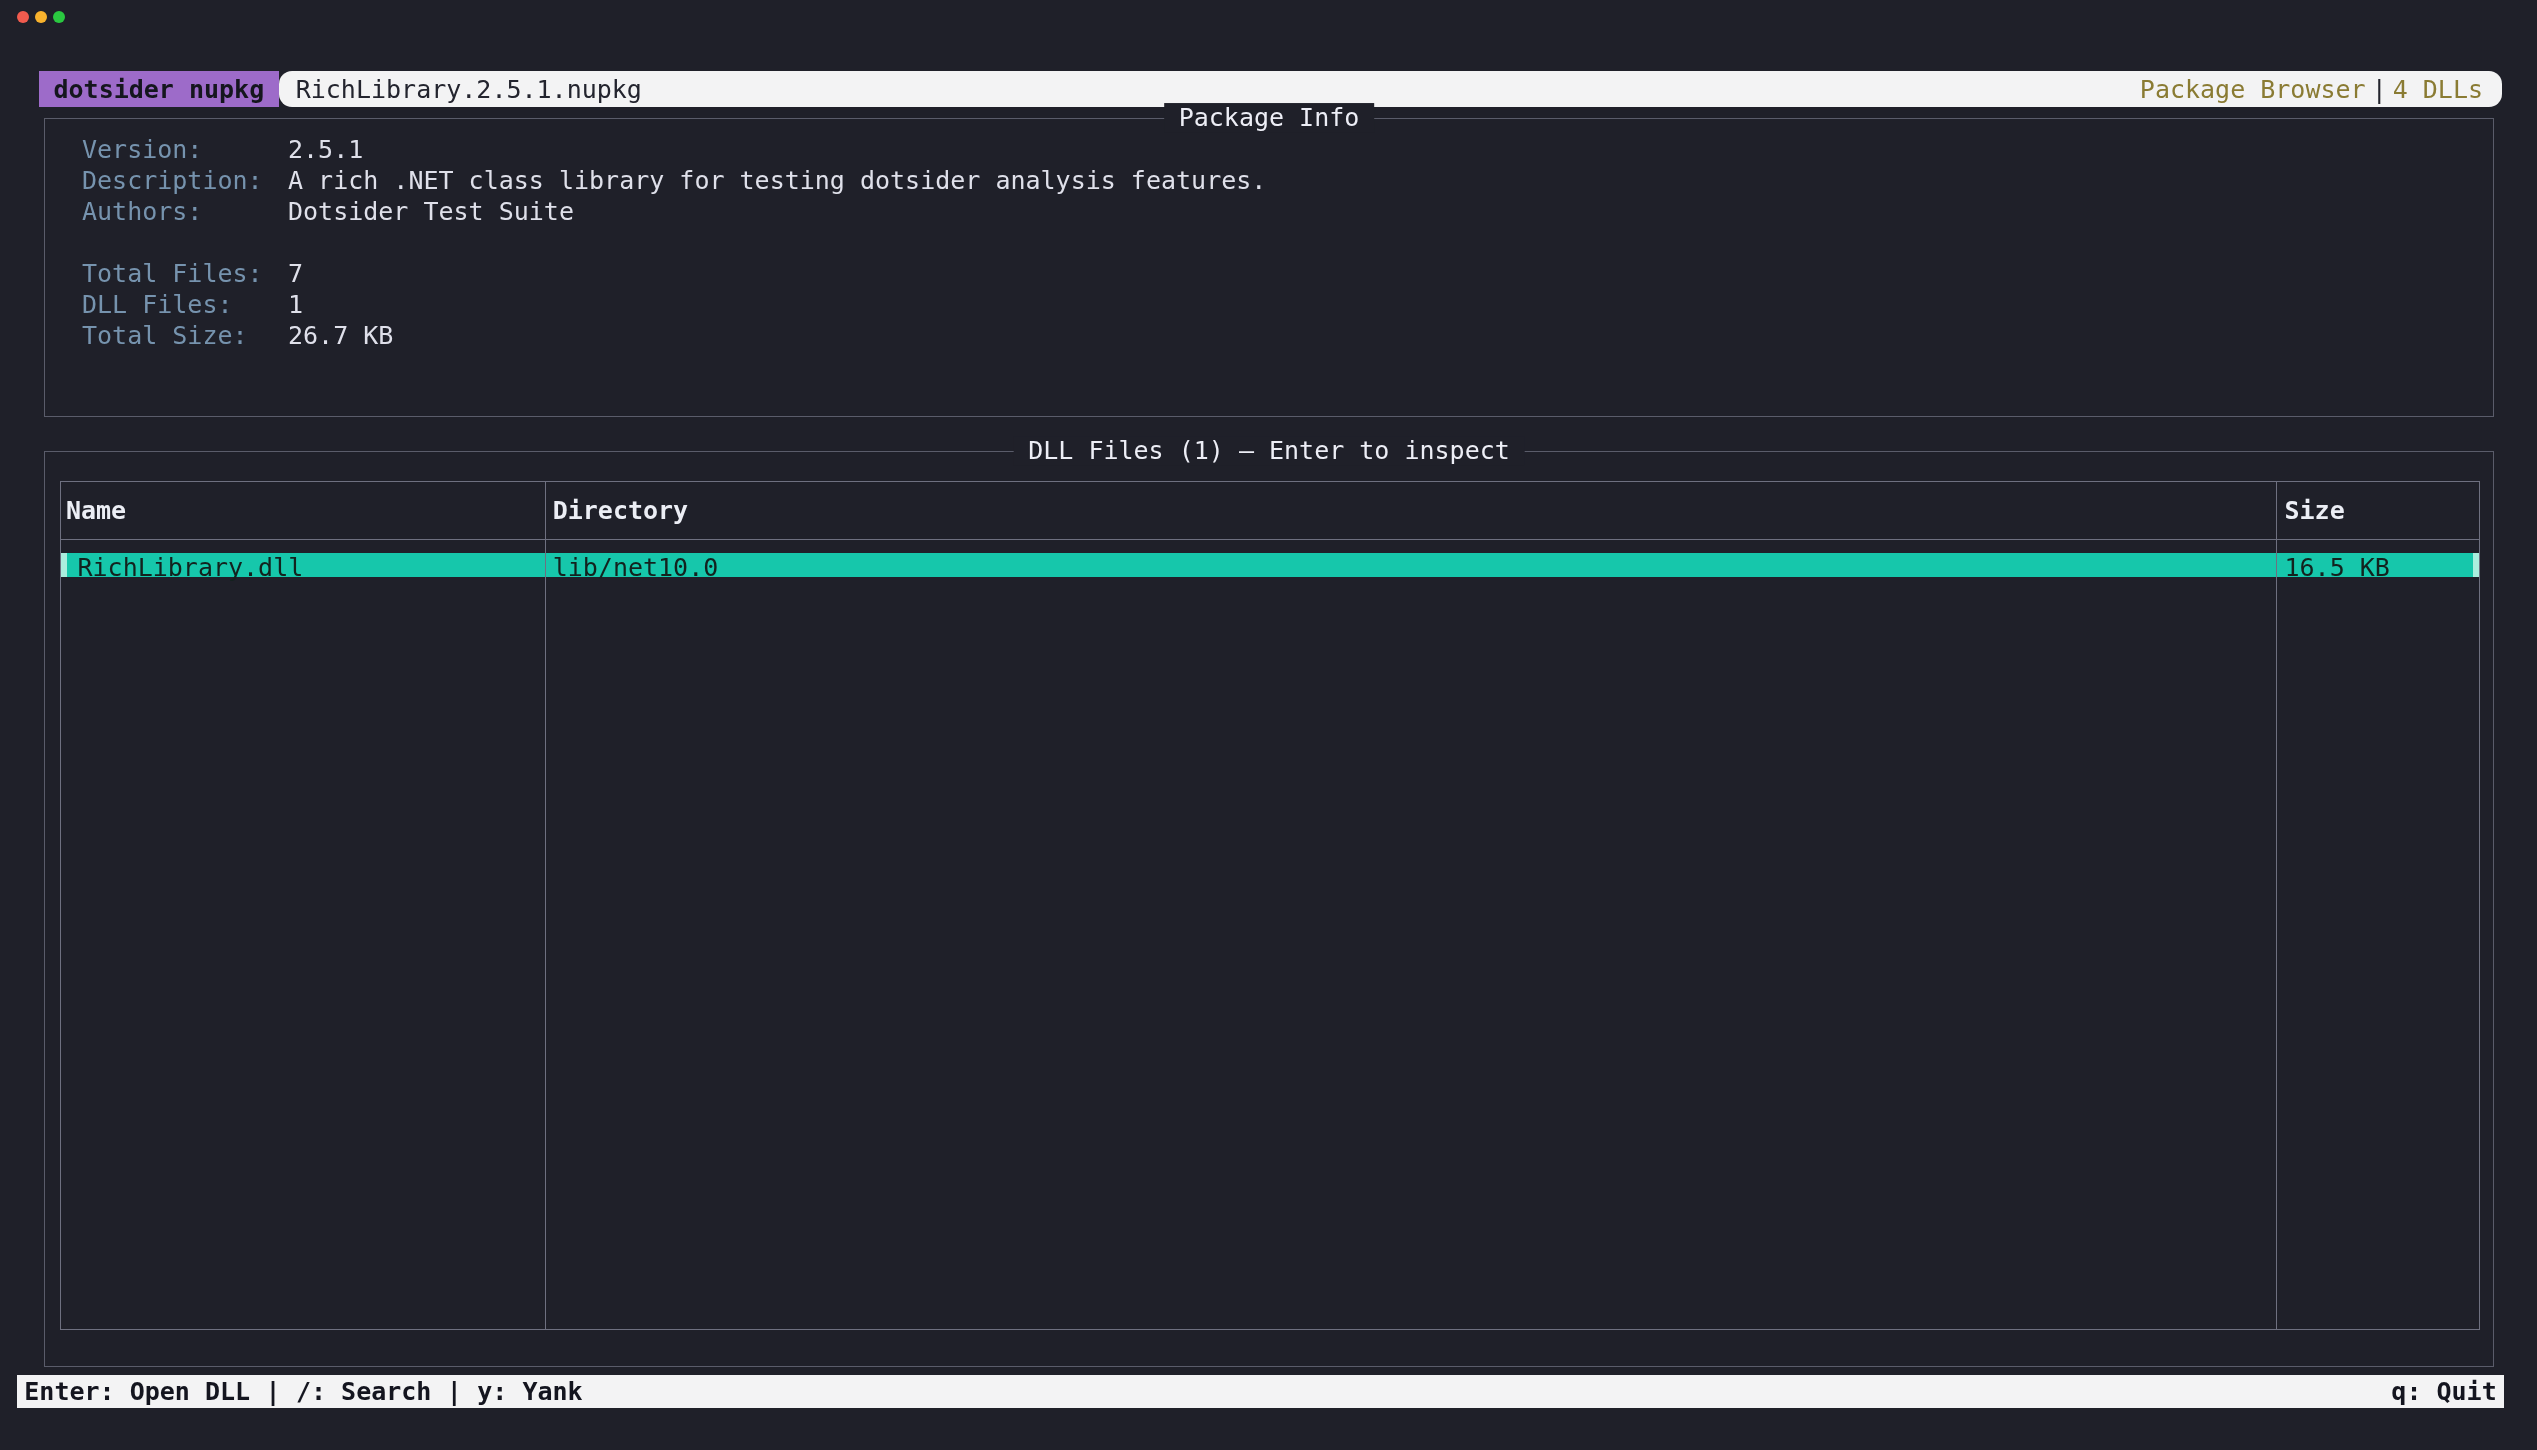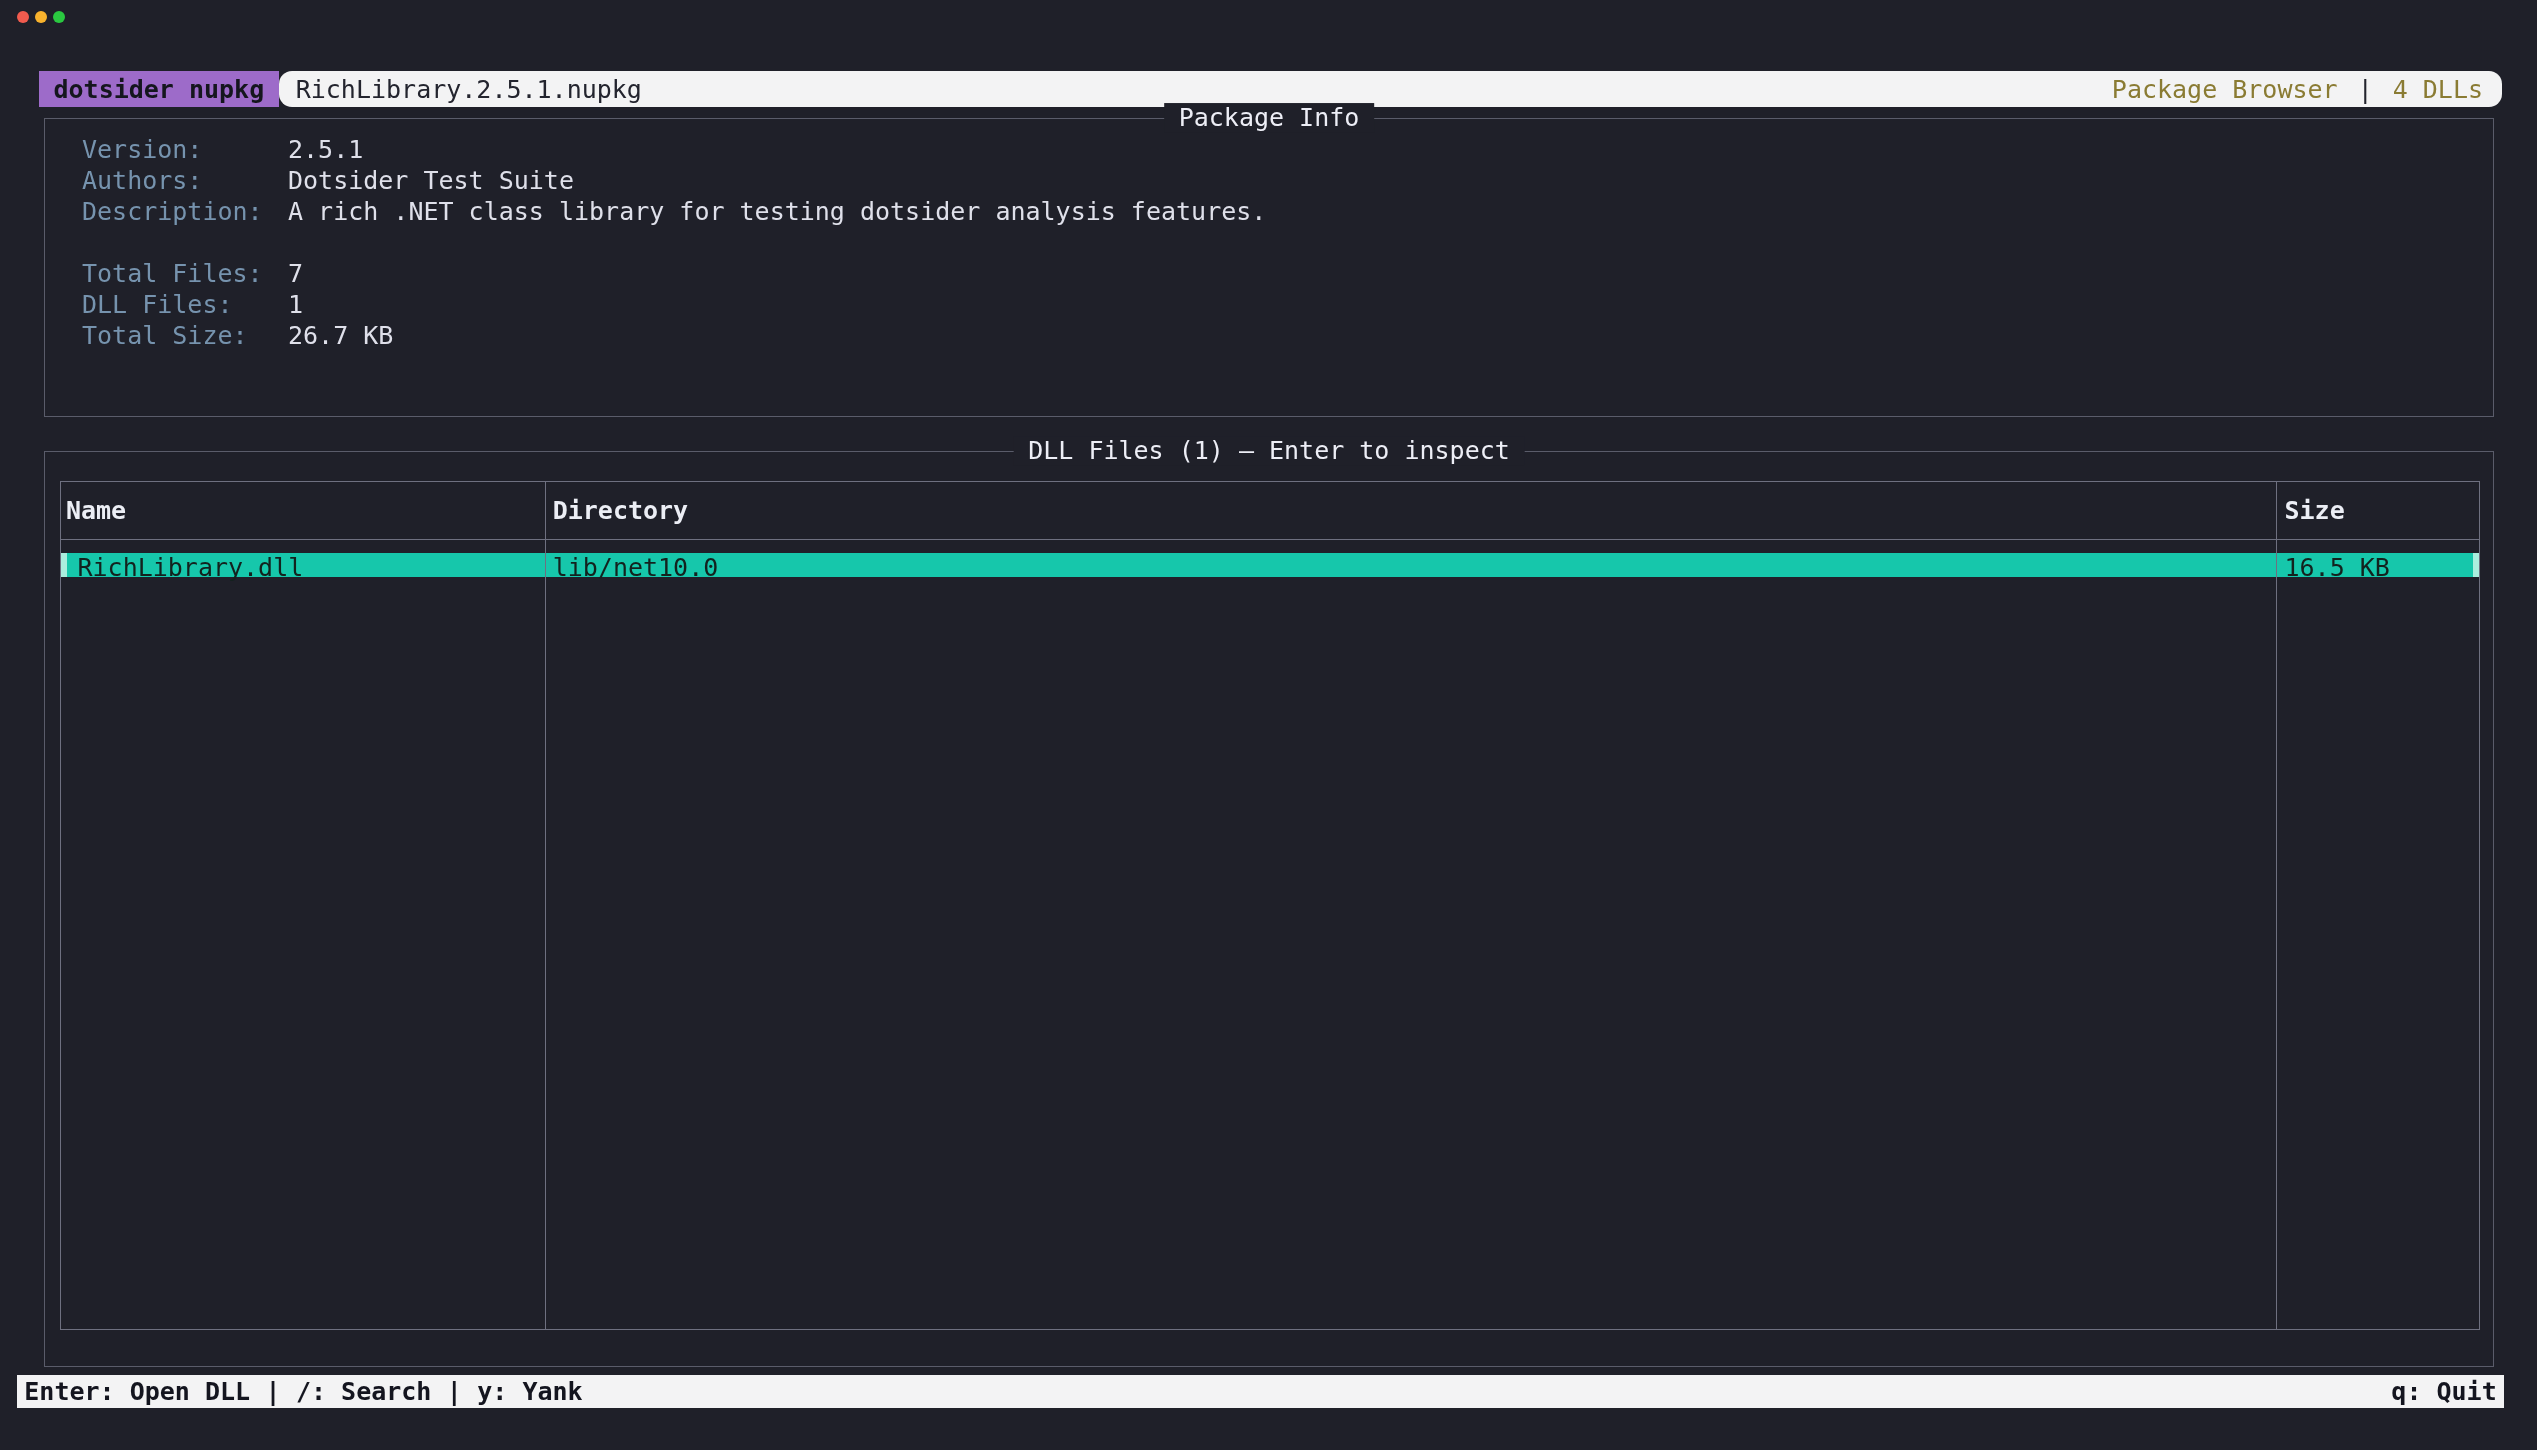--- a/index.html
+++ b/index.html
@@ -24,21 +24,21 @@
   .topbar { position: absolute; left: 39px; right: 36px; top: 71px; height: 36px; display: flex; }
   .app-badge {
     background: #9d6bc9; color: #15161e; font-weight: bold;
     padding: 0 14.5px; display: flex; align-items: center; white-space: nowrap; text-align: right;
   }
   .topbar-white {
     flex: 1; background: #f3f3f4; color: #23242e;
     display: flex; align-items: center; justify-content: space-between;
     padding: 0 19px 0 17px; white-space: nowrap; border-radius: 13px;
   }
-  .topbar-right { display: flex; gap: 20px; }
+  .topbar-right { display: flex; gap: 6px; }
   .olive { color: #8a7b33; }
   .sep-dark { color: #23242e; }
 
   
   .panel { position: absolute; left: 44px; right: 44px; border: 1.8px solid #5a5c6a; }
   .panel-info { top: 118px; height: 299px; }
   .panel-dll { top: 451px; height: 916px; }
   .panel-title {
     position: absolute; top: 0; left: 50%; transform: translate(-50%, -55%);
     background: #1f2029; padding: 0 14.5px; color: #edeef6; white-space: nowrap;
@@ -115,24 +115,24 @@
     </div>
   </header>
 
   <section class="panel panel-info">
     <span class="panel-title">Package Info</span>
     <div class="info-body">
       <div class="info-line">
         <span class="info-label">Version:</span><span class="info-value">2.5.1</span>
       </div>
       <div class="info-line">
-        <span class="info-label">Authors:</span><span class="info-value">Dotsider Test Suite</span>
+        <span class="info-label">Description:</span><span class="info-value">A rich .NET class library for testing dotsider analysis features.</span>
       </div>
       <div class="info-line">
-        <span class="info-label">Description:</span><span class="info-value">A rich .NET class library for testing dotsider analysis features.</span>
+        <span class="info-label">Authors:</span><span class="info-value">Dotsider Test Suite</span>
       </div>
       <div class="info-spacer"></div>
       <div class="info-line">
         <span class="info-label">Total Files:</span><span class="info-value">7</span>
       </div>
       <div class="info-line">
         <span class="info-label">DLL Files:</span><span class="info-value">1</span>
       </div>
       <div class="info-line">
         <span class="info-label">Total Size:</span><span class="info-value">26.7 KB</span>

